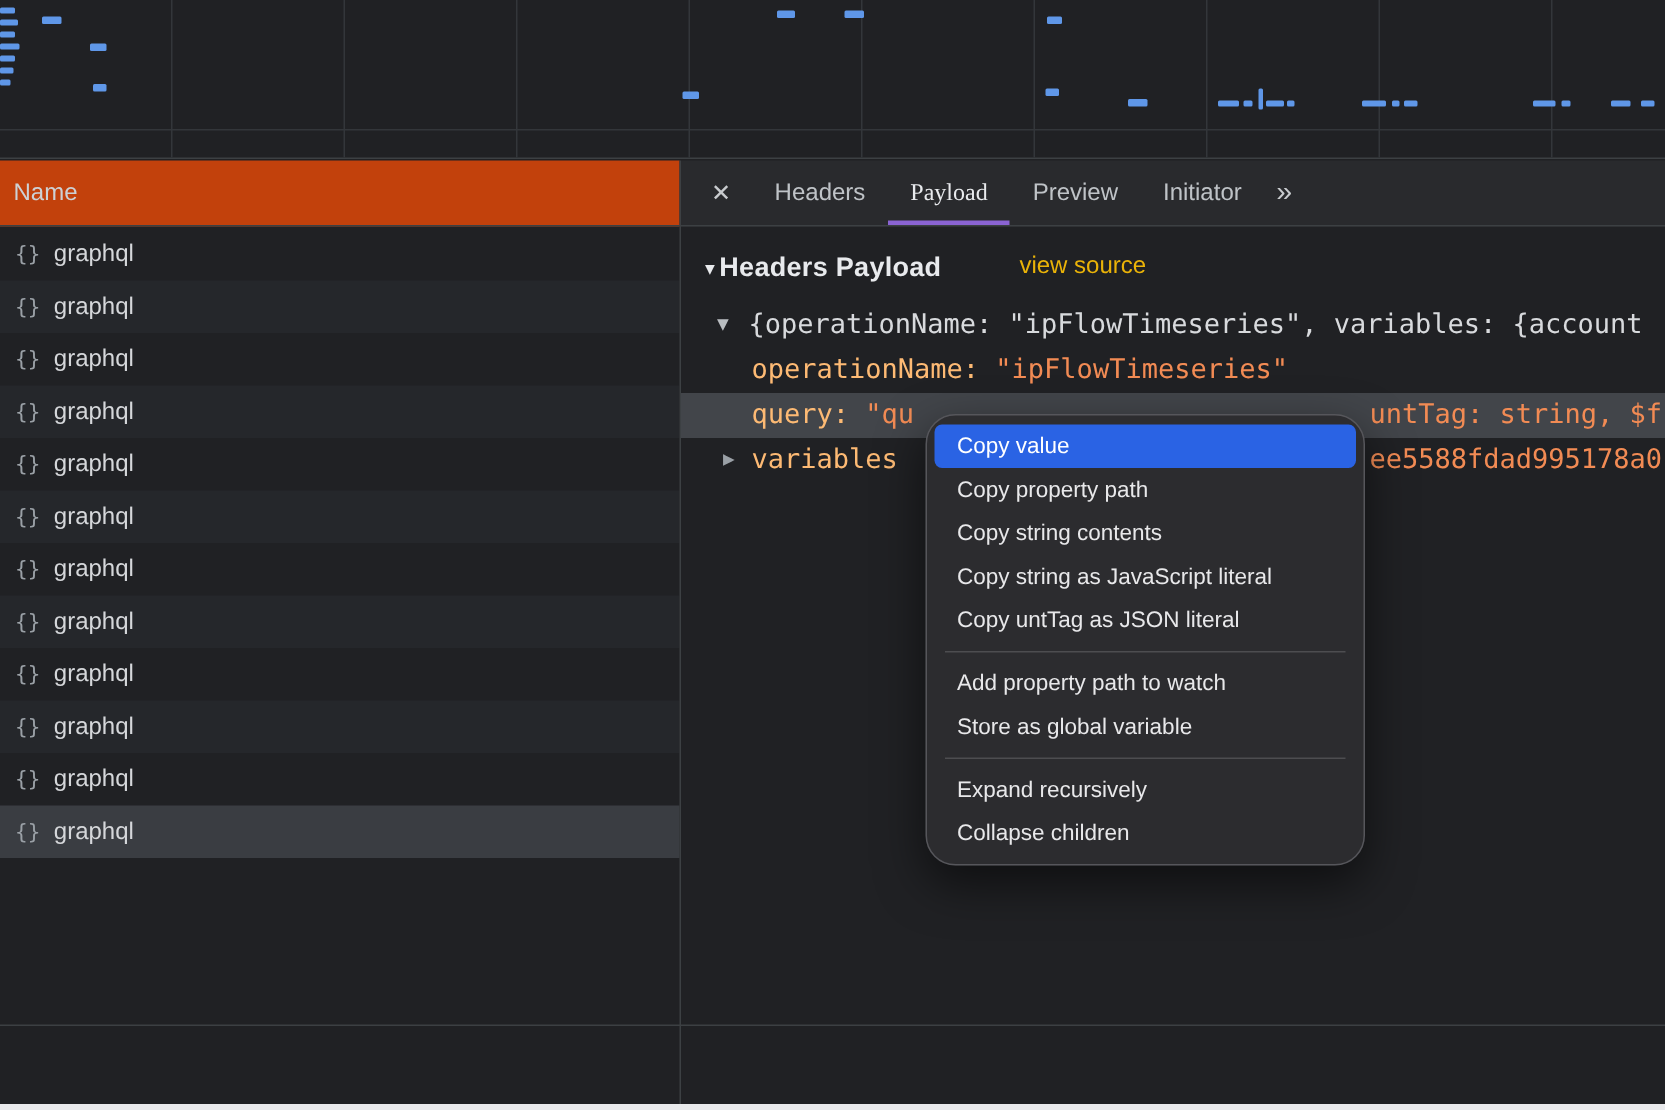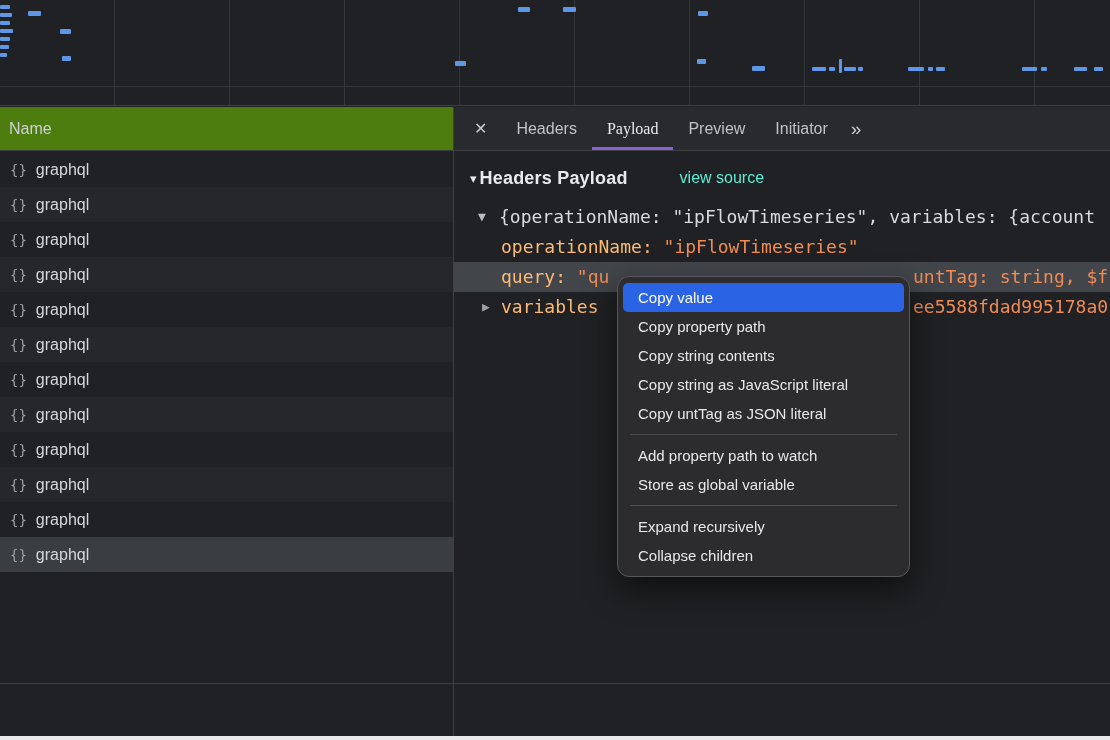--- a/index.html
+++ b/index.html
@@ -11,21 +11,21 @@
 
   
   .overview { position:absolute; left:0; top:0; width:1110px; height:106px;
     background:#202124; border-bottom:1px solid #3c4043; }
   .gridline { position:absolute; top:0; width:1px; height:105px; background:#33363a; }
   .ov-hline { position:absolute; left:0; top:86px; width:100%; height:1px; background:#33363a; }
   .nbar { position:absolute; border-radius:1px; }
 
   
   .band-left { position:absolute; left:0; top:107px; width:453px; height:44px;
-    background:#4d7c0f; border-bottom:1px solid #3c4043;
+    background:#c2410c; border-bottom:1px solid #3c4043;
     display:flex; align-items:center; padding-left:9px;
     color:#cdd1d5; font-size:16px; }
   .tabbar { position:absolute; left:454px; top:107px; width:656px; height:44px;
     background:#292a2d; border-bottom:1px solid #3c4043;
     display:flex; align-items:stretch; padding-left:12px; }
   .close-x { align-self:center; font-size:16px; color:#c8cbce; padding:0 14px 0 8px; cursor:pointer; }
   .tab { display:flex; align-items:center; padding:0 15px; font-size:16px; color:#bfc3c7; cursor:pointer; }
   .tab.active { color:#e8eaed; border-bottom:3px solid #8a63d2; padding-top:3px;font-family:Liberation Serif, serif; }
   .overflow { align-self:center; font-size:19px; color:#c8cbce; margin-left:8px; cursor:pointer; }
   .vdivider { position:absolute; left:453px; top:107px; width:1px; height:629px; background:#3c4043; z-index:3; }
@@ -37,40 +37,40 @@
   .req-row.alt { background:#25272b; }
   .req-row.selected { background:#3a3d42; }
   .req-icon { color:#9aa0a6; font-family:"DejaVu Sans Mono", monospace; font-size:14px; margin-right:9px; }
 
   
   .payload { position:absolute; left:454px; top:152px; width:656px; height:531px;
     padding-top:11px; overflow:hidden; }
   .section-head { height:30px; display:flex; align-items:center; padding-left:16px; }
   .head-tri { color:#e8eaed; font-size:13px; margin-right:3px; }
   .sec-title { color:#e8eaed; font-size:18px; font-weight:bold; letter-spacing:.2px; }
-  .view-source { color:#5eead4; font-size:16px; margin-left:52px; cursor:pointer; }
+  .view-source { color:#eab308; font-size:16px; margin-left:52px; cursor:pointer; }
   .tree { margin-top:9px; font-family:"DejaVu Sans Mono", monospace; font-size:18px; }
   .tline { position:relative; height:30px; line-height:30px; padding-left:47px;
     white-space:nowrap; color:#d8dadd; overflow:hidden; cursor:default; }
   .tline.summary { padding-left:45px; }
   .tline.selected { background:#42454a; }
   .tri2 { position:absolute; left:24px; top:0; line-height:30px; color:#b9bdc1; font-size:13px; }
   .tri3 { position:absolute; left:28px; top:0; line-height:30px; color:#9aa0a6; font-size:13px; }
   .k { color:#fdba74; }
   .s { color:#f28b54; }
   .right-frag { position:absolute; left:459px; top:0; }
 
   
   .hdivider { position:absolute; left:0; top:683px; width:1110px; height:1px; background:#3c4043; }
   .footer { position:absolute; left:0; top:684px; width:1110px; height:52px; background:#202124; }
   .page-edge { position:absolute; left:0; top:736px; width:1110px; height:4px; background:#e9eaec; }
 
   
   .context-menu { position:absolute; left:617px; top:276px; width:293px; z-index:10;
-    background:rgba(44,44,47,0.97); border:1px solid #56565b; border-radius:12px;
+    background:rgba(44,44,47,0.97); border:1px solid #56565b; border-radius:20px;
     padding:6px 0; box-shadow:0 12px 32px rgba(0,0,0,0.55);
     font-size:15px; color:#e8e8ea; }
   .menu-item { height:29px; line-height:29px; padding-left:20px; white-space:nowrap; cursor:pointer; }
   .menu-item.highlighted { margin:0 5px; padding-left:15px; border-radius:5px; background:#2a63e4; color:#ffffff; }
   .menu-sep { height:1px; background:rgba(255,255,255,0.16); margin:6px 12px; }
 </style>
 </head>
 <body>
 
 <div class="screen">

